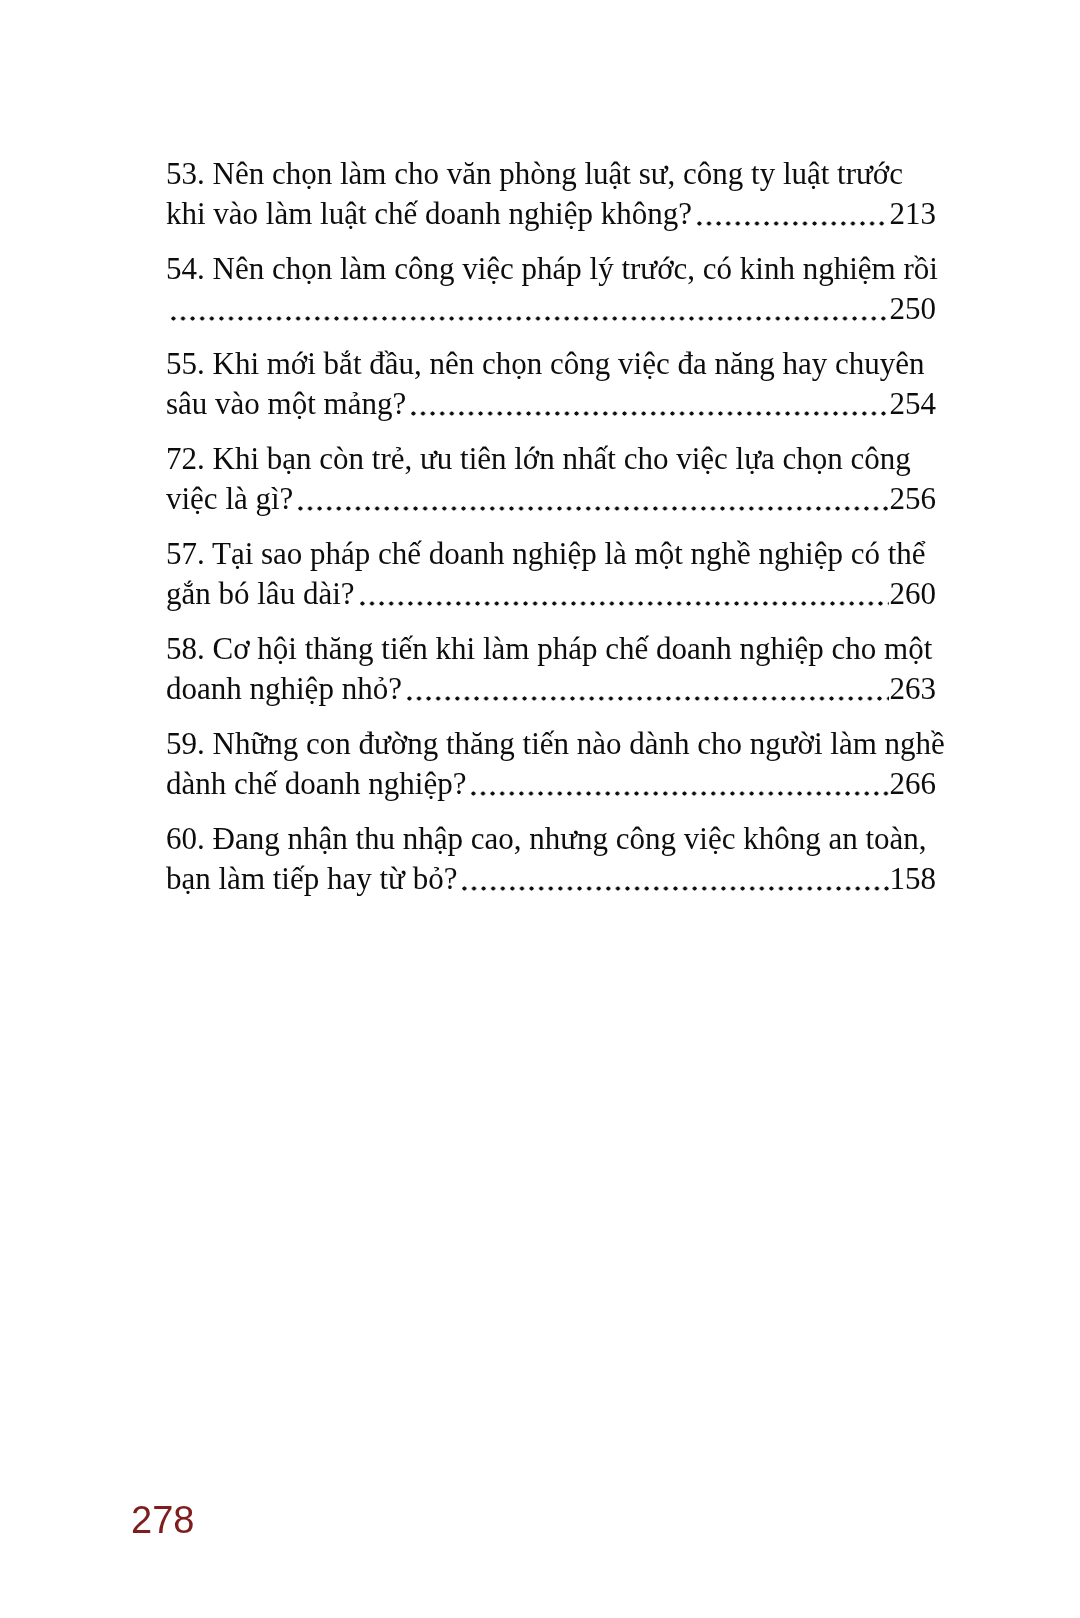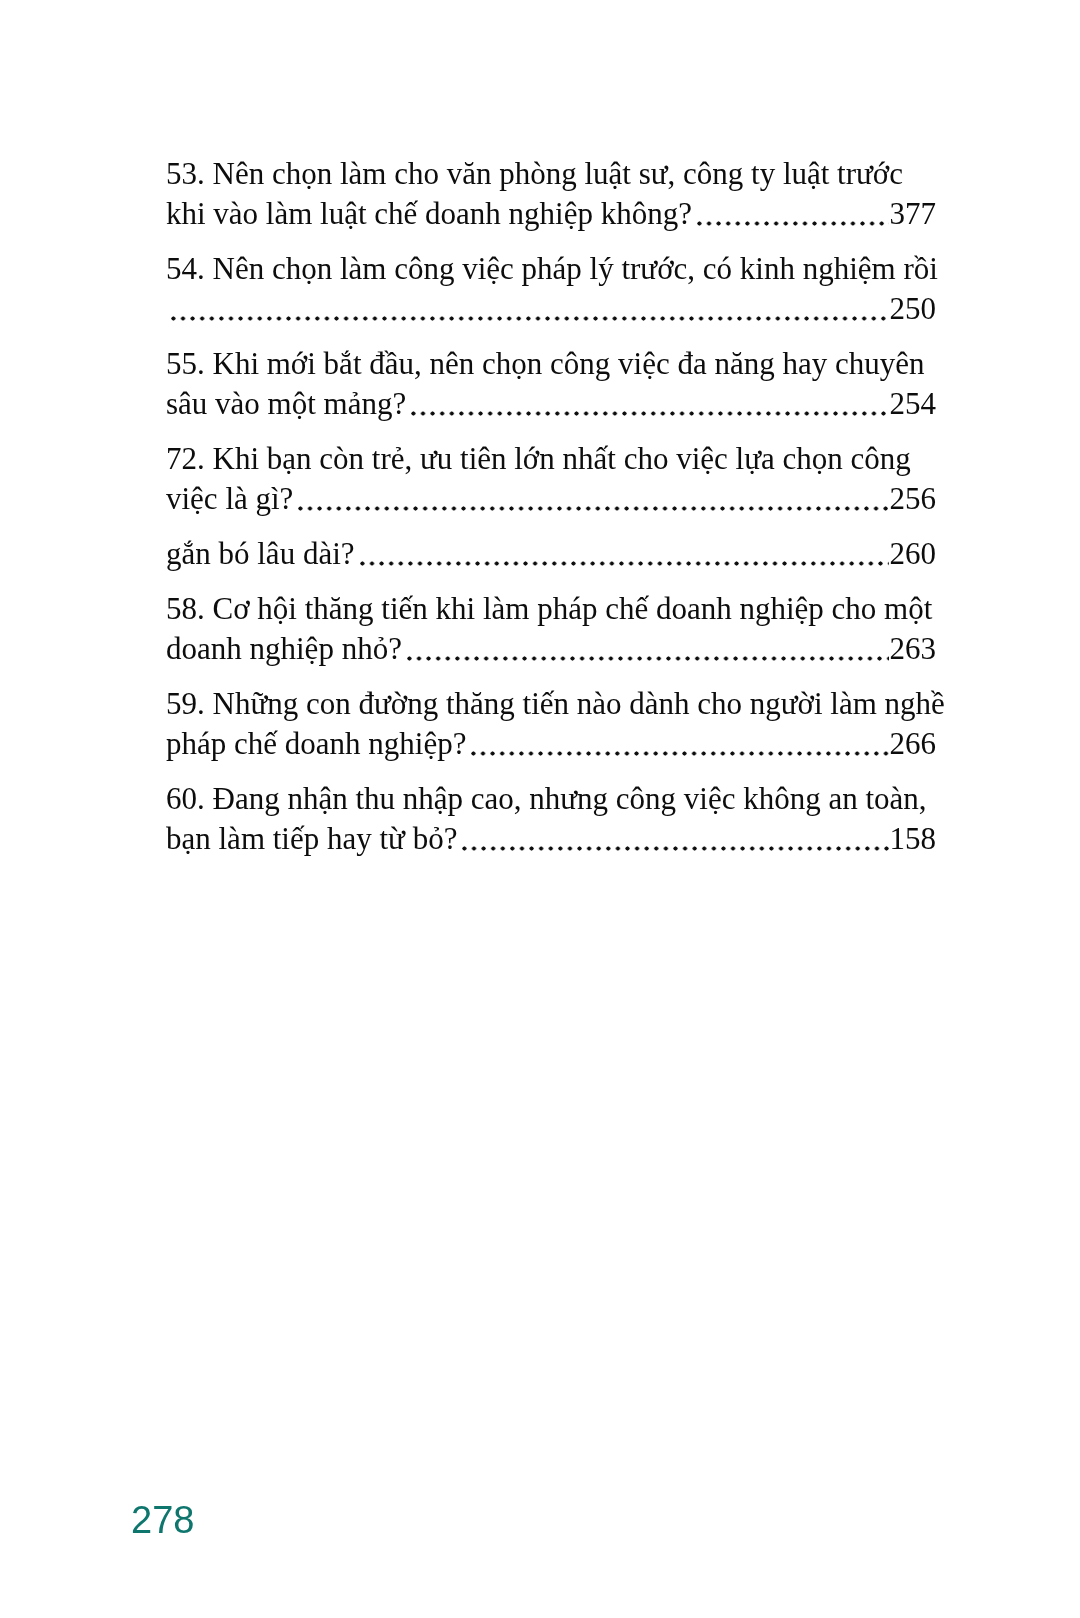--- a/index.html
+++ b/index.html
@@ -55,37 +55,37 @@
     background-repeat: repeat-x;
   }
   .entry .l2 .pg {
     flex: 0 0 auto;
     white-space: nowrap;
   }
   .folio {
     position: absolute;
     left: 131px;
     top: 1500px;
-    color: #0f766e;
+    color: #7f1d1d;
     font-family: "Liberation Sans", sans-serif;
     font-size: 38px;
     line-height: 40px;
   }
 </style>
 </head>
 <body>
 
 <main>
   <section class="toc" id="toc-list">
   <div class="entry">
     <div class="l1">53. Nên chọn làm cho văn phòng luật sư, công ty luật trước</div>
     <div class="l2">
       <span class="t">khi vào làm luật chế doanh nghiệp không?</span>
       <span class="dots"></span>
-      <span class="pg">377</span>
+      <span class="pg">213</span>
     </div>
   </div>
 
   <div class="entry">
     <div class="l1">54. Nên chọn làm công việc pháp lý trước, có kinh nghiệm rồi</div>
     <div class="l2">
       <span class="dots"></span>
       <span class="pg">250</span>
     </div>
   </div>
@@ -102,40 +102,41 @@
   <div class="entry">
     <div class="l1">72. Khi bạn còn trẻ, ưu tiên lớn nhất cho việc lựa chọn công</div>
     <div class="l2">
       <span class="t">việc là gì?</span>
       <span class="dots"></span>
       <span class="pg">256</span>
     </div>
   </div>
 
   <div class="entry">
+    <div class="l1">57. Tại sao pháp chế doanh nghiệp là một nghề nghiệp có thể</div>
     <div class="l2">
       <span class="t">gắn bó lâu dài?</span>
       <span class="dots"></span>
       <span class="pg">260</span>
     </div>
   </div>
 
   <div class="entry">
     <div class="l1">58. Cơ hội thăng tiến khi làm pháp chế doanh nghiệp cho một</div>
     <div class="l2">
       <span class="t">doanh nghiệp nhỏ?</span>
       <span class="dots"></span>
       <span class="pg">263</span>
     </div>
   </div>
 
   <div class="entry">
     <div class="l1">59. Những con đường thăng tiến nào dành cho người làm nghề</div>
     <div class="l2">
-      <span class="t">pháp chế doanh nghiệp?</span>
+      <span class="t">dành chế doanh nghiệp?</span>
       <span class="dots"></span>
       <span class="pg">266</span>
     </div>
   </div>
 
   <div class="entry">
     <div class="l1">60. Đang nhận thu nhập cao, nhưng công việc không an toàn,</div>
     <div class="l2">
       <span class="t">bạn làm tiếp hay từ bỏ?</span>
       <span class="dots"></span>

